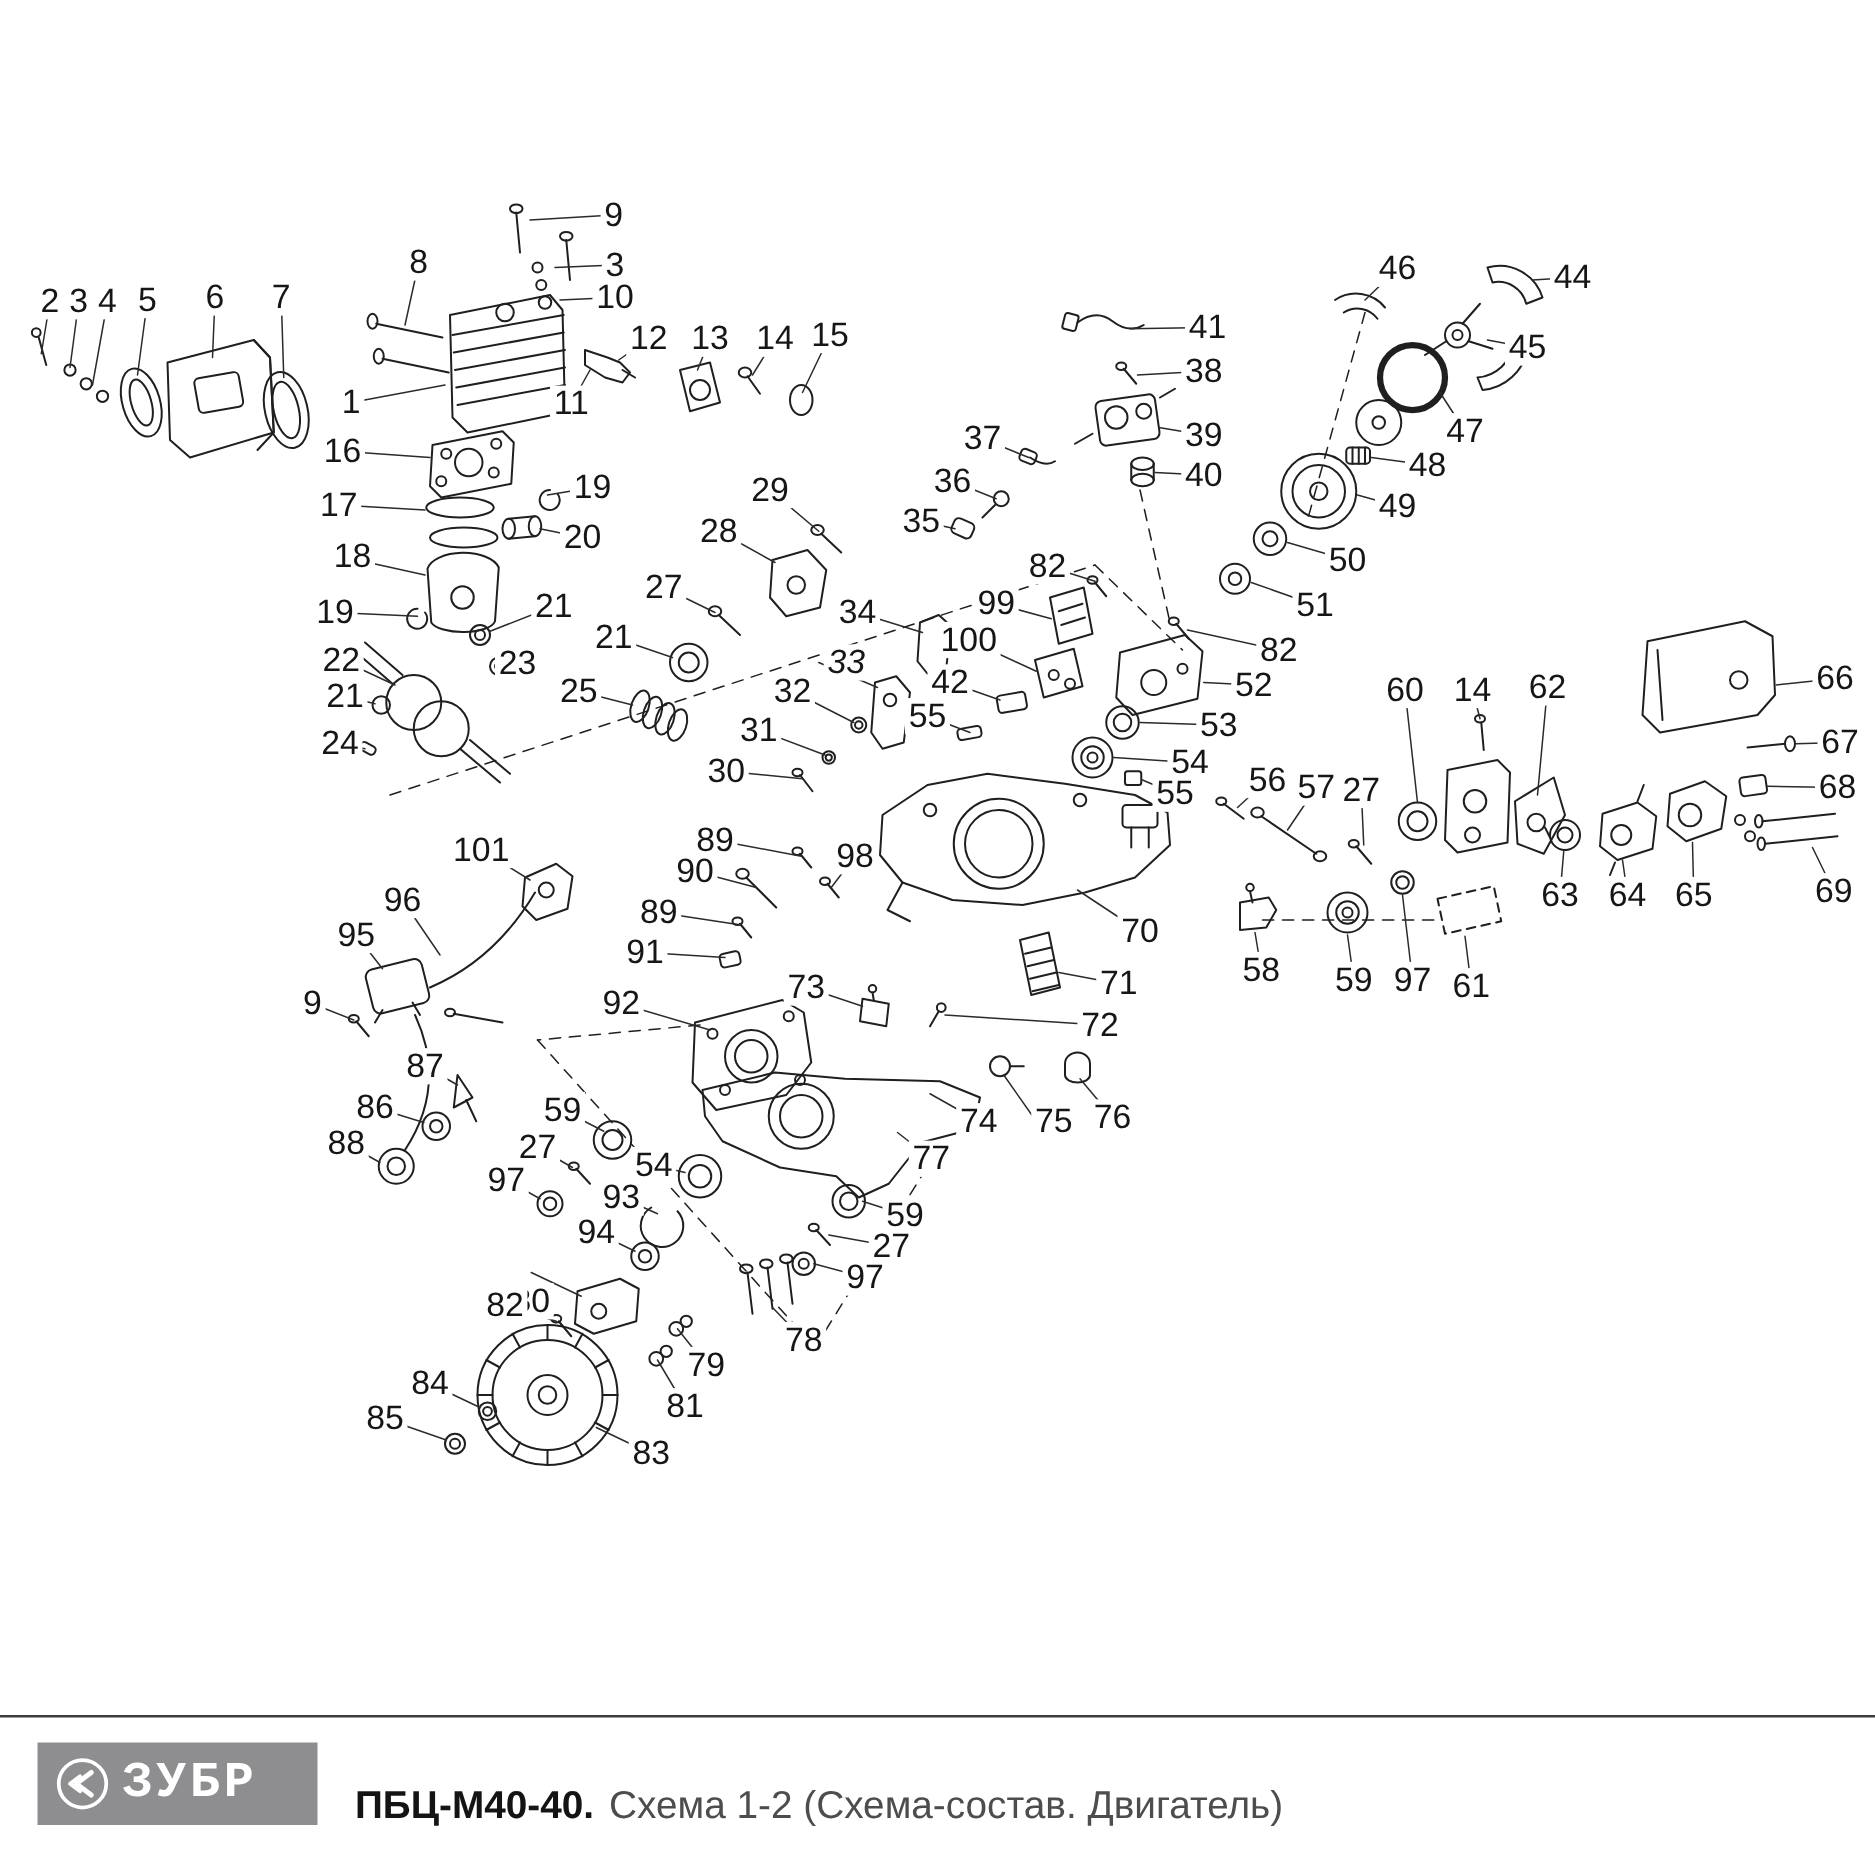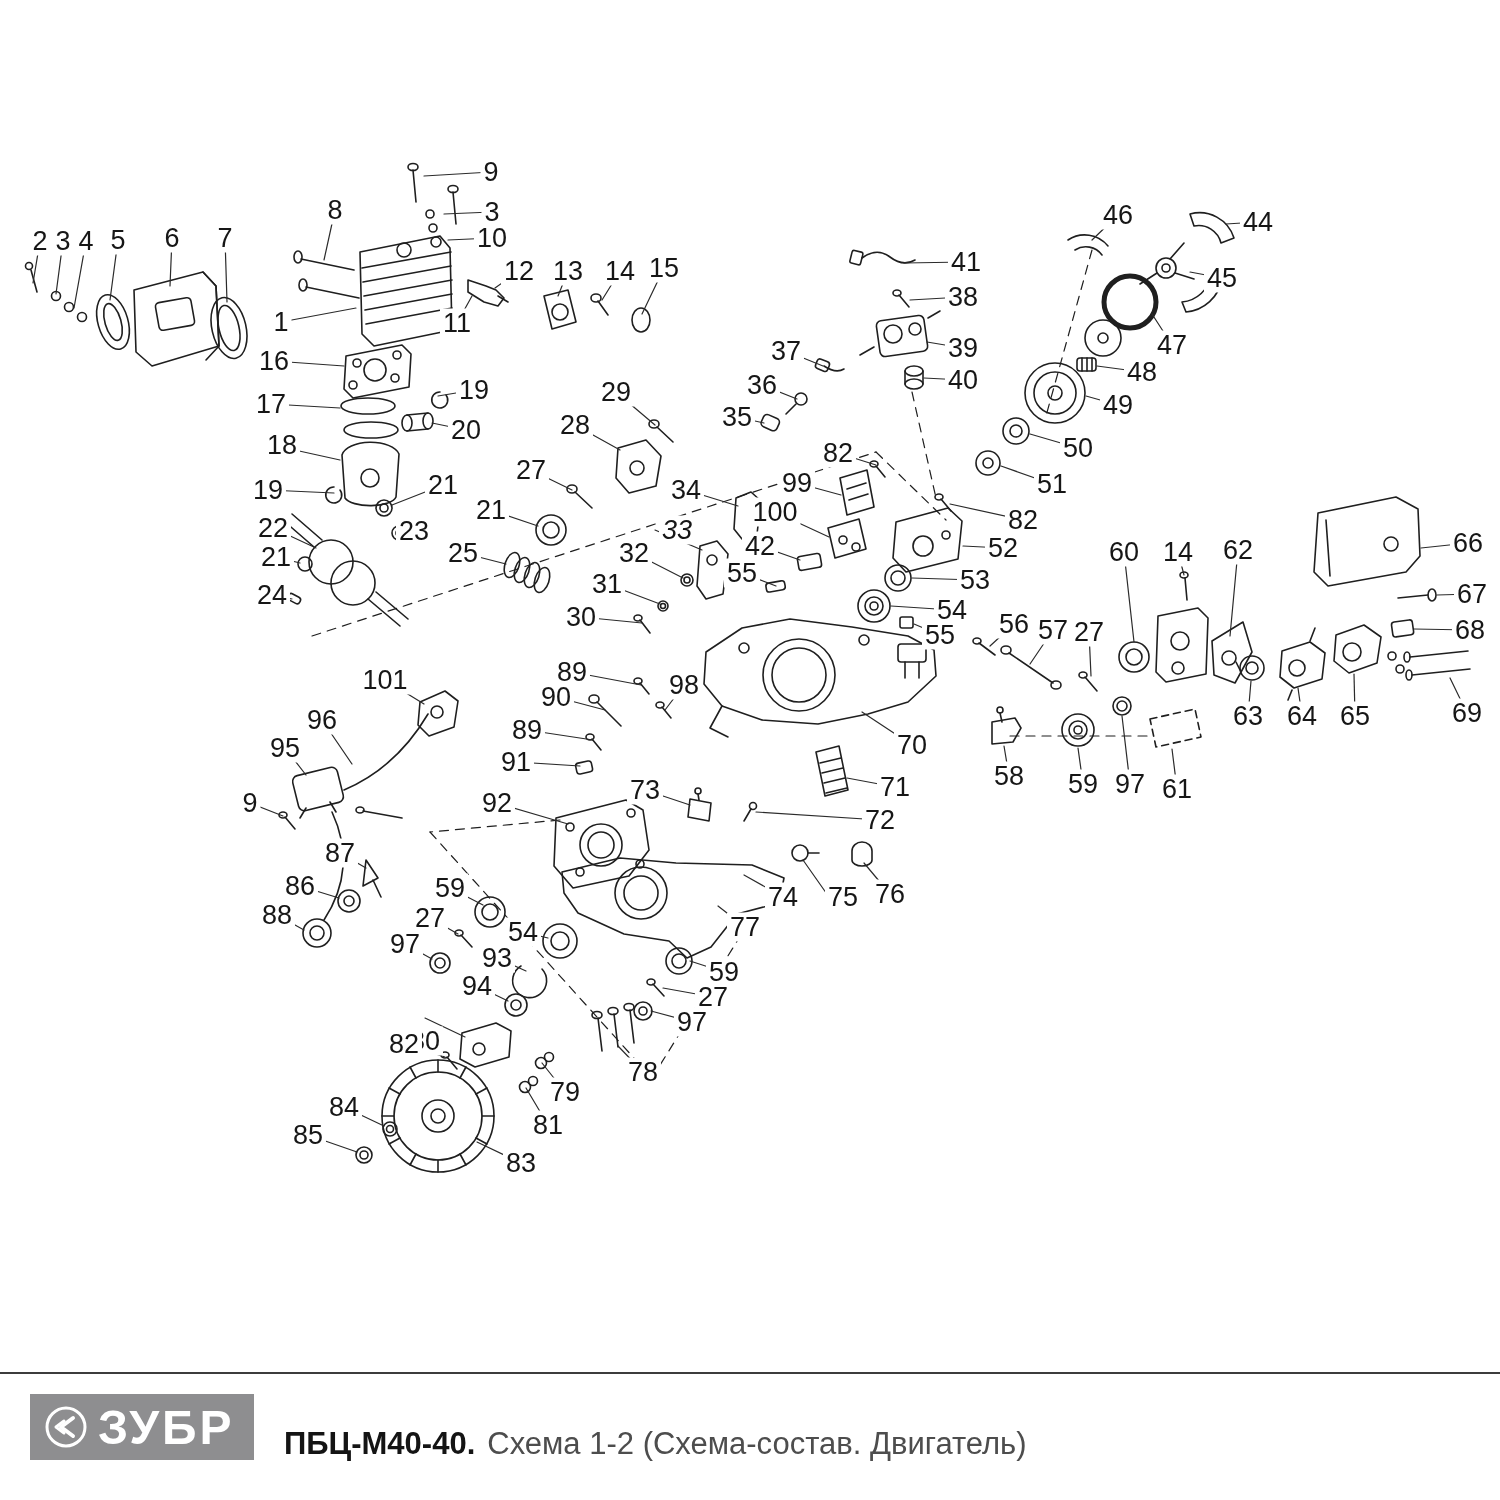--- a/index.html
+++ b/index.html
@@ -16,22 +16,22 @@
   .footer{
     position:absolute;left:0;top:1372px;width:1500px;height:128px;
     border-top:2px solid #3c3c3c;background:#ffffff;z-index:4;box-sizing:border-box;
   }
   .logo-box{
     position:absolute;left:30px;top:20px;width:224px;height:66px;
     background:#8e8e90;display:flex;align-items:center;gap:10px;
     padding:0 14px;box-sizing:border-box;
   }
   .brand{
-    color:#ffffff;font-weight:700;font-size:48px;letter-spacing:3px;
-    font-family:Liberation Sans, sans-serif;
+    color:#ffffff;font-weight:700;font-size:40px;letter-spacing:3px;
+    font-family:Liberation Mono, monospace;
   }
   .title{
     position:absolute;left:284px;top:52px;font-size:31px;color:#141414;
     font-family:"Liberation Sans",sans-serif;white-space:nowrap;
   }
   .title .model{font-weight:700;}
   .title .scheme{color:#4d4d4d;margin-left:12px;font-weight:400;}
 </style>
 </head>
 <body>

